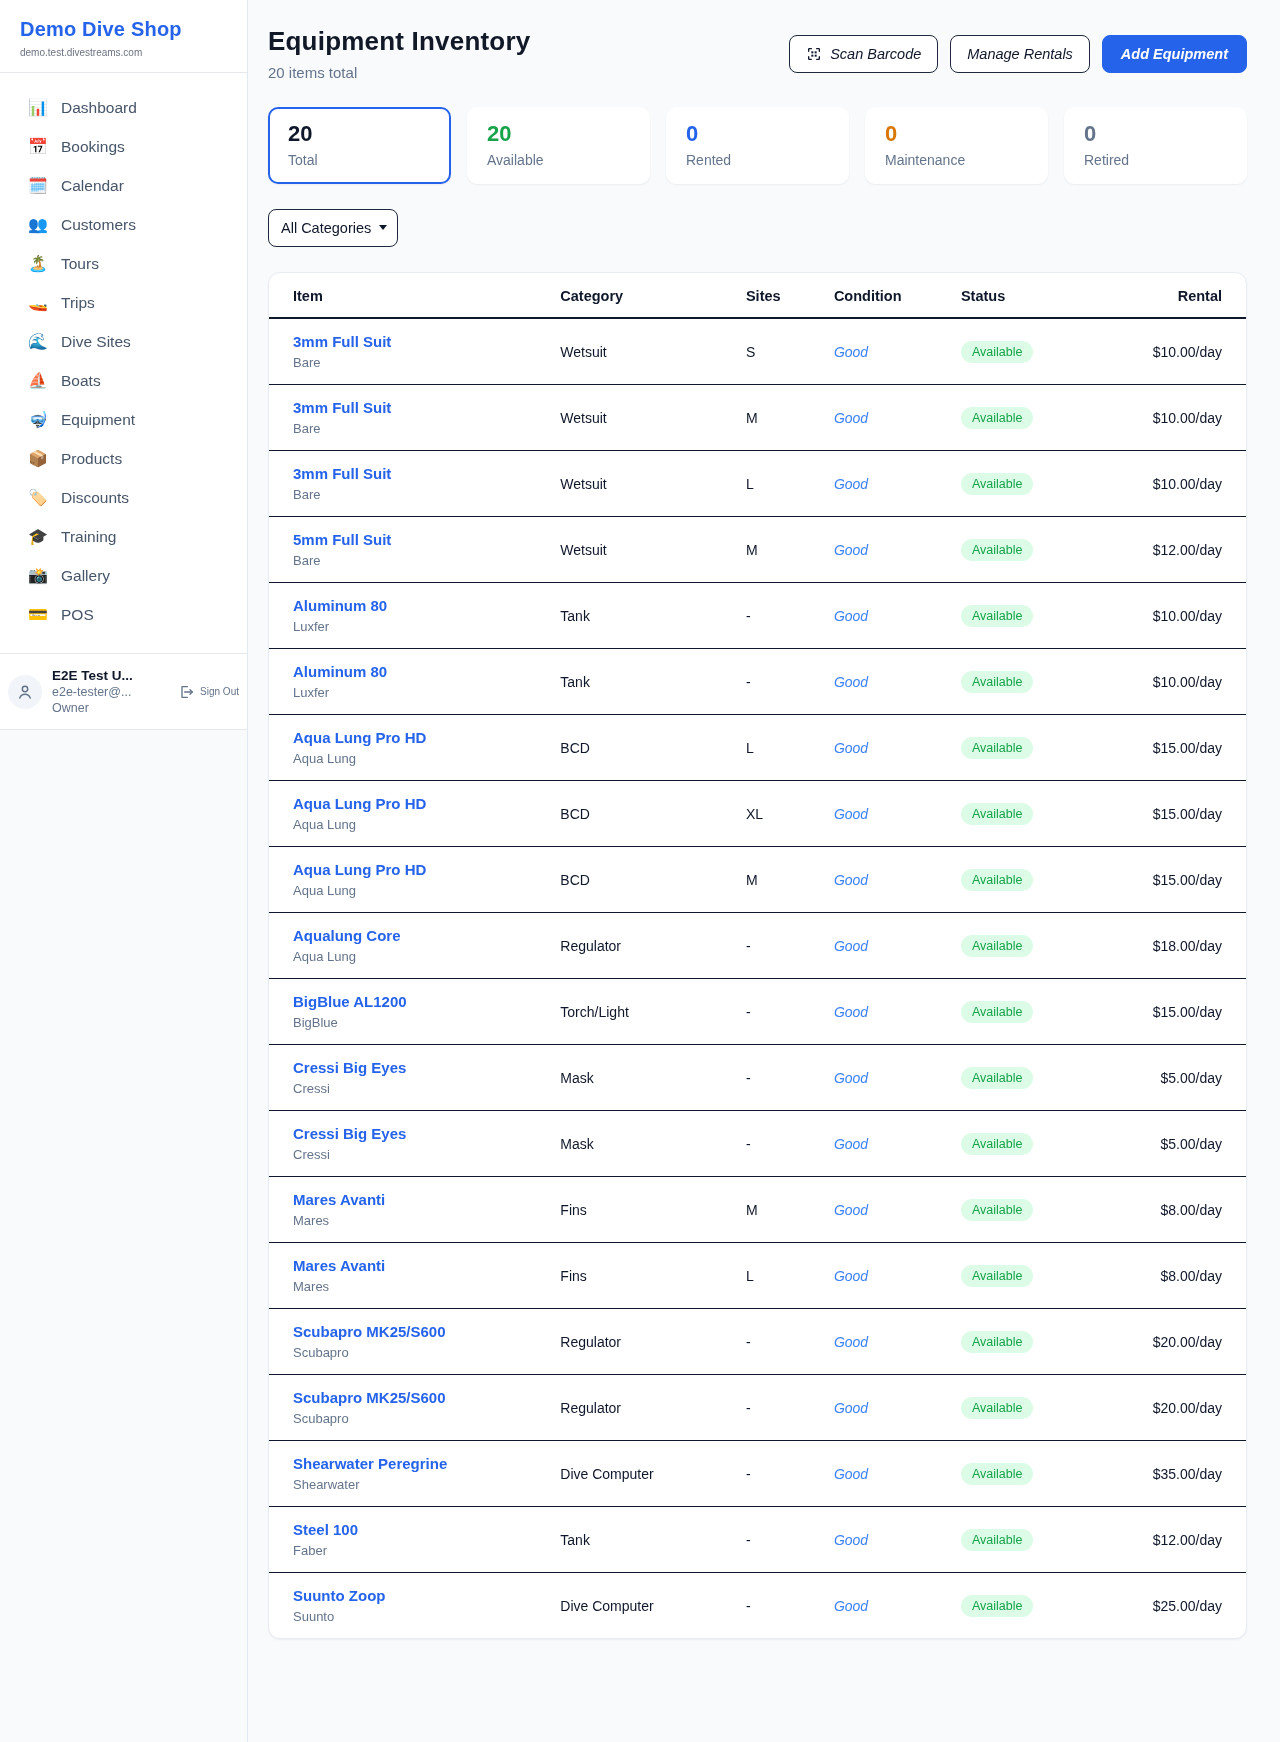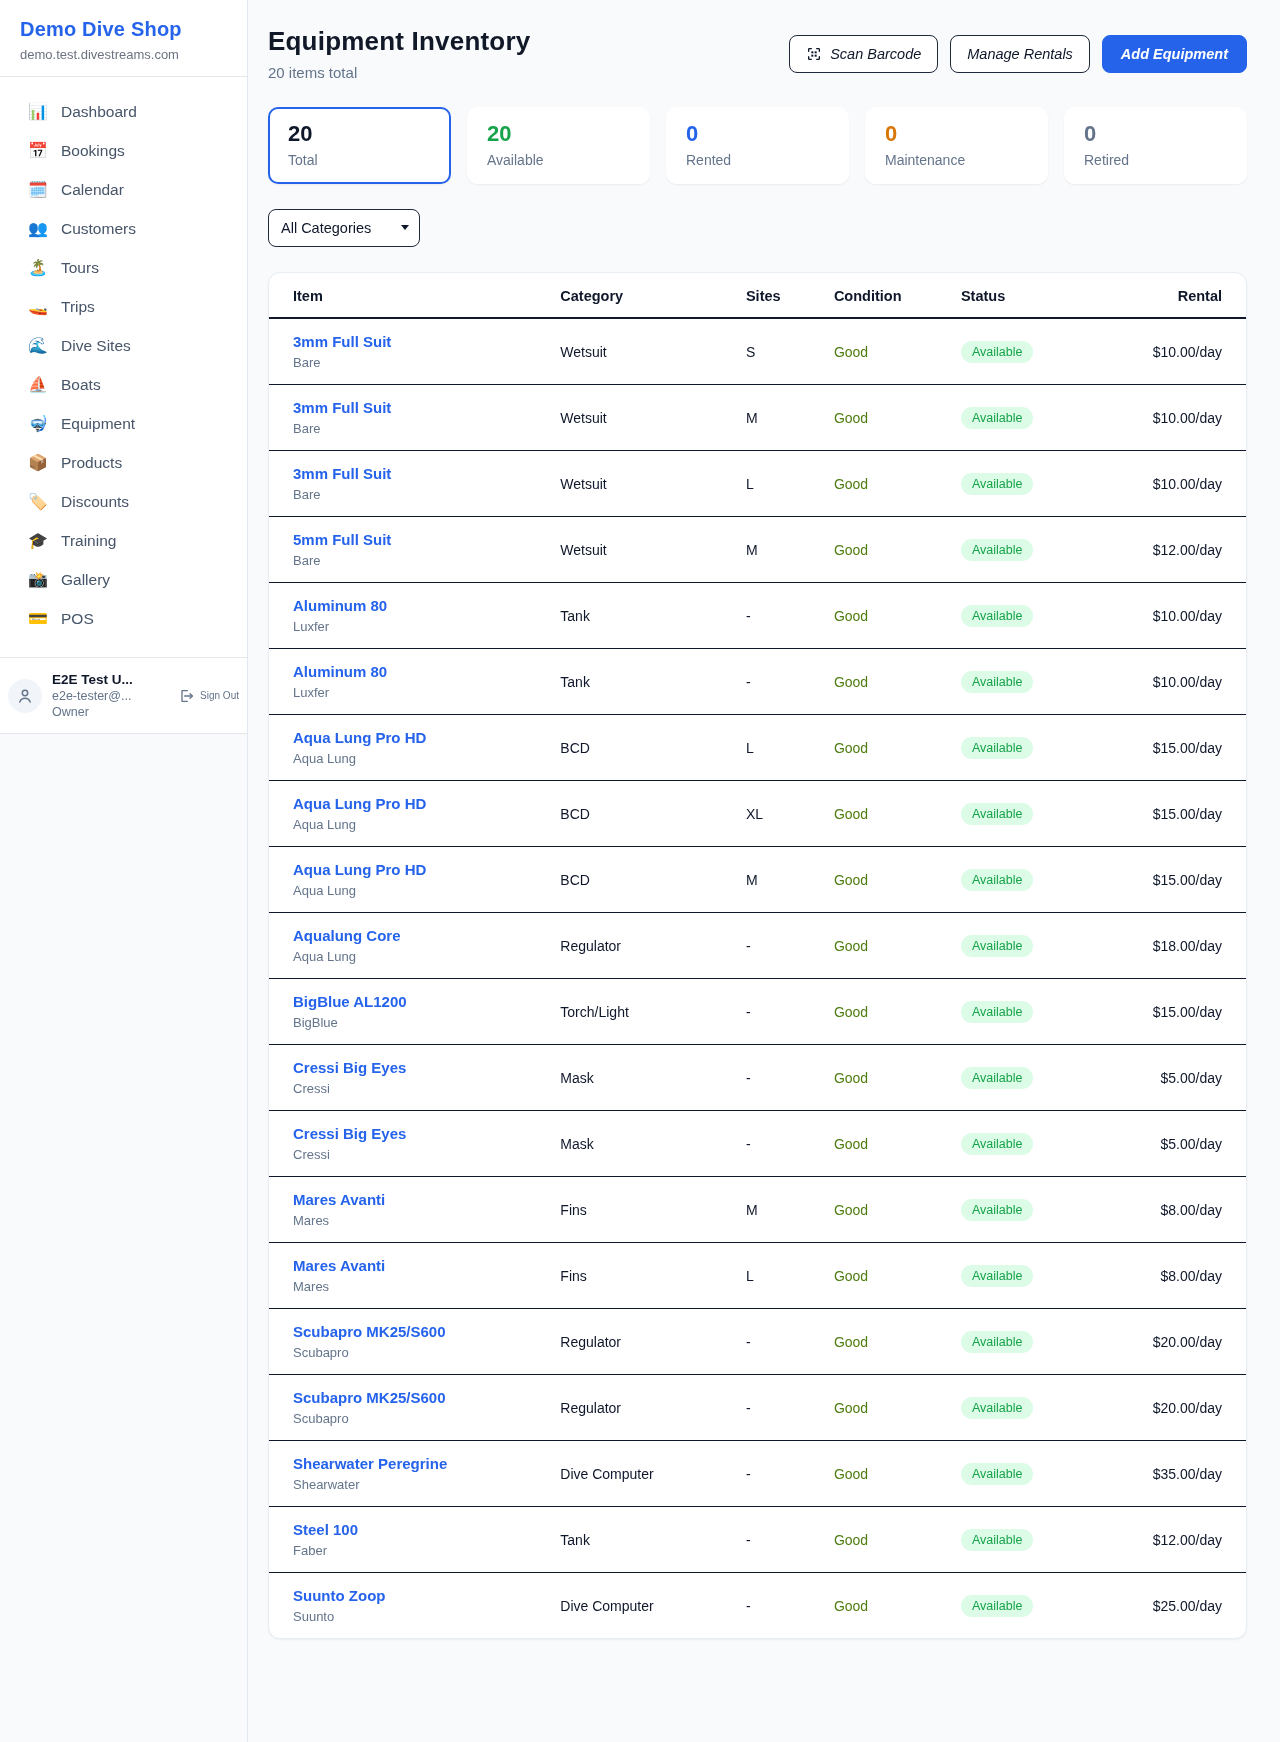--- a/index.html
+++ b/index.html
@@ -13,21 +13,21 @@
   
   .sidebar {
     width:248px; flex:0 0 248px;
     background:#f8fafc;
     border-right:1px solid #e2e8f0;
     display:flex; flex-direction:column;
     min-height:1742px;
   }
   .brand { background:#fff; padding:18px 20px 14px 20px; }
   .brand-name { color:#2563eb; font-size:20px; font-weight:bold; letter-spacing:.2px; }
-  .brand-domain { color:#6b7280; font-size:13px; margin-top:6px; }
+  .brand-domain { color:#6b7280; font-size:10px; margin-top:6px; }
   .sidebar-divider { border-bottom:1px solid #e5e7eb; }
   .nav { background:#fff; padding:14px 0 18px 0; }
   .nav-item {
     display:flex; align-items:center; gap:13px;
     margin:2px 12px; padding:9px 16px;
     border-radius:8px; cursor:pointer;
     color:#475569; font-size:15.5px;
   }
   .nav-item .nav-icon { font-size:16px; width:20px; text-align:center; }
   .user-box {
@@ -72,21 +72,21 @@
   .stat-label { font-size:14px; color:#64748b; margin-top:5px; }
 
   
   .filters { display:flex; gap:18px; margin-top:25px; }
   .search-input {
     flex:1; height:38px; border:1px solid #1e293b; border-radius:8px;
     padding:0 14px; font-size:15px; background:#fff; color:#0f172a;
     font-family:"Liberation Sans", sans-serif; outline:none;
   }
   .search-input::placeholder { color:#64748b; }
-  .select-wrap { position:relative; width:152px; }
+  .select-wrap { position:relative; width:130px; }
   .category-select {
     width:100%; height:38px; border:1px solid #1e293b; border-radius:8px;
     background:#fff; font-size:14.5px; color:#0f172a; padding:0 26px 0 12px;
     font-family:"Liberation Sans", sans-serif;
     appearance:none; -webkit-appearance:none; cursor:pointer;
   }
   .select-wrap::after {
     content:""; position:absolute; right:11px; top:16px;
     border-left:4.5px solid transparent; border-right:4.5px solid transparent;
     border-top:5.5px solid #0f172a; pointer-events:none;
@@ -108,21 +108,21 @@
   th:first-child { padding-left:24px; }
   th:last-child { text-align:right; padding-right:24px; }
   td { padding:14px 8px; border-top:1px solid #0f172a; vertical-align:middle; }
   tbody tr:first-child td { border-top:none; }
   td:first-child { padding-left:24px; }
   td:last-child { text-align:right; padding-right:24px; }
   .item-name { color:#2563eb; font-size:15px; font-weight:600; cursor:pointer; }
   .item-brand { color:#64748b; font-size:13px; margin-top:5px; }
   .cell-cat, .cell-size, .cell-rental { font-size:14px; color:#0f172a; }
   .cell-rental { font-weight:400; }
-  .cond-link { color:#4d7c0f; font-size:14px; cursor:pointer; }
+  .cond-link { color:#3b82f6; font-size:14px; cursor:pointer;font-style:italic; }
   .badge {
     display:inline-block; background:#dcfce7; color:#16a34a;
     font-size:12.5px; padding:4px 11px; border-radius:999px;
   }
   svg { display:block; }
 </style>
 </head>
 <body>
 
 <aside class="sidebar">

